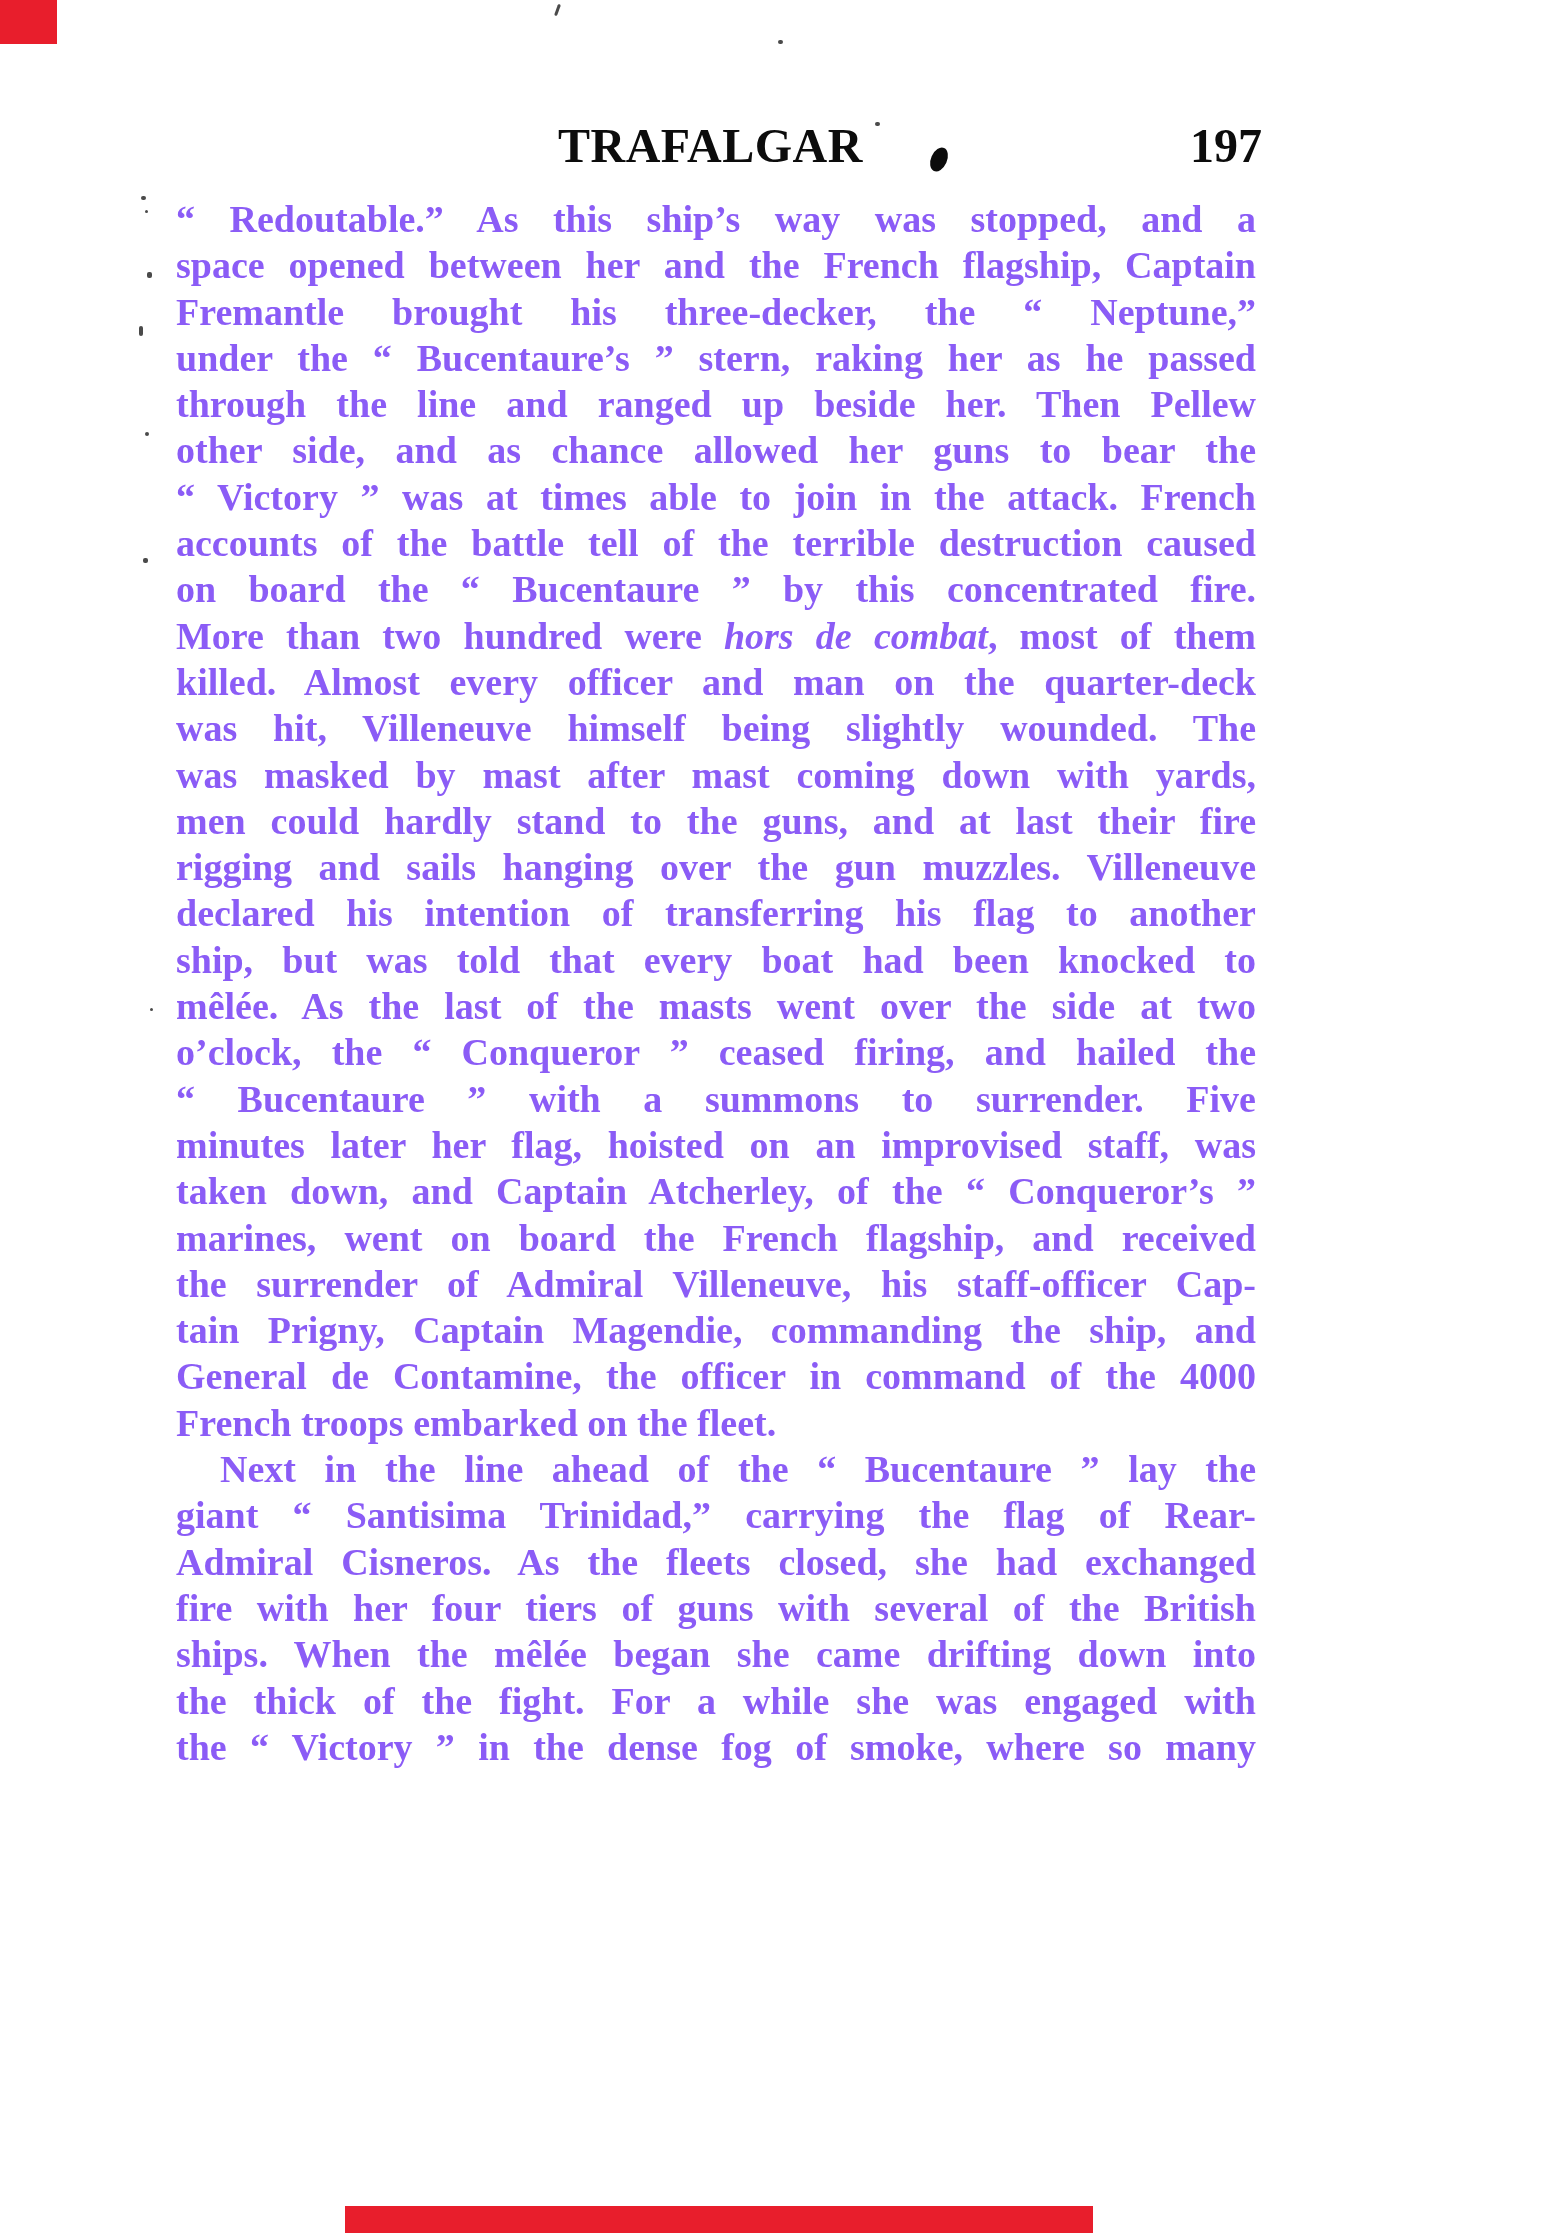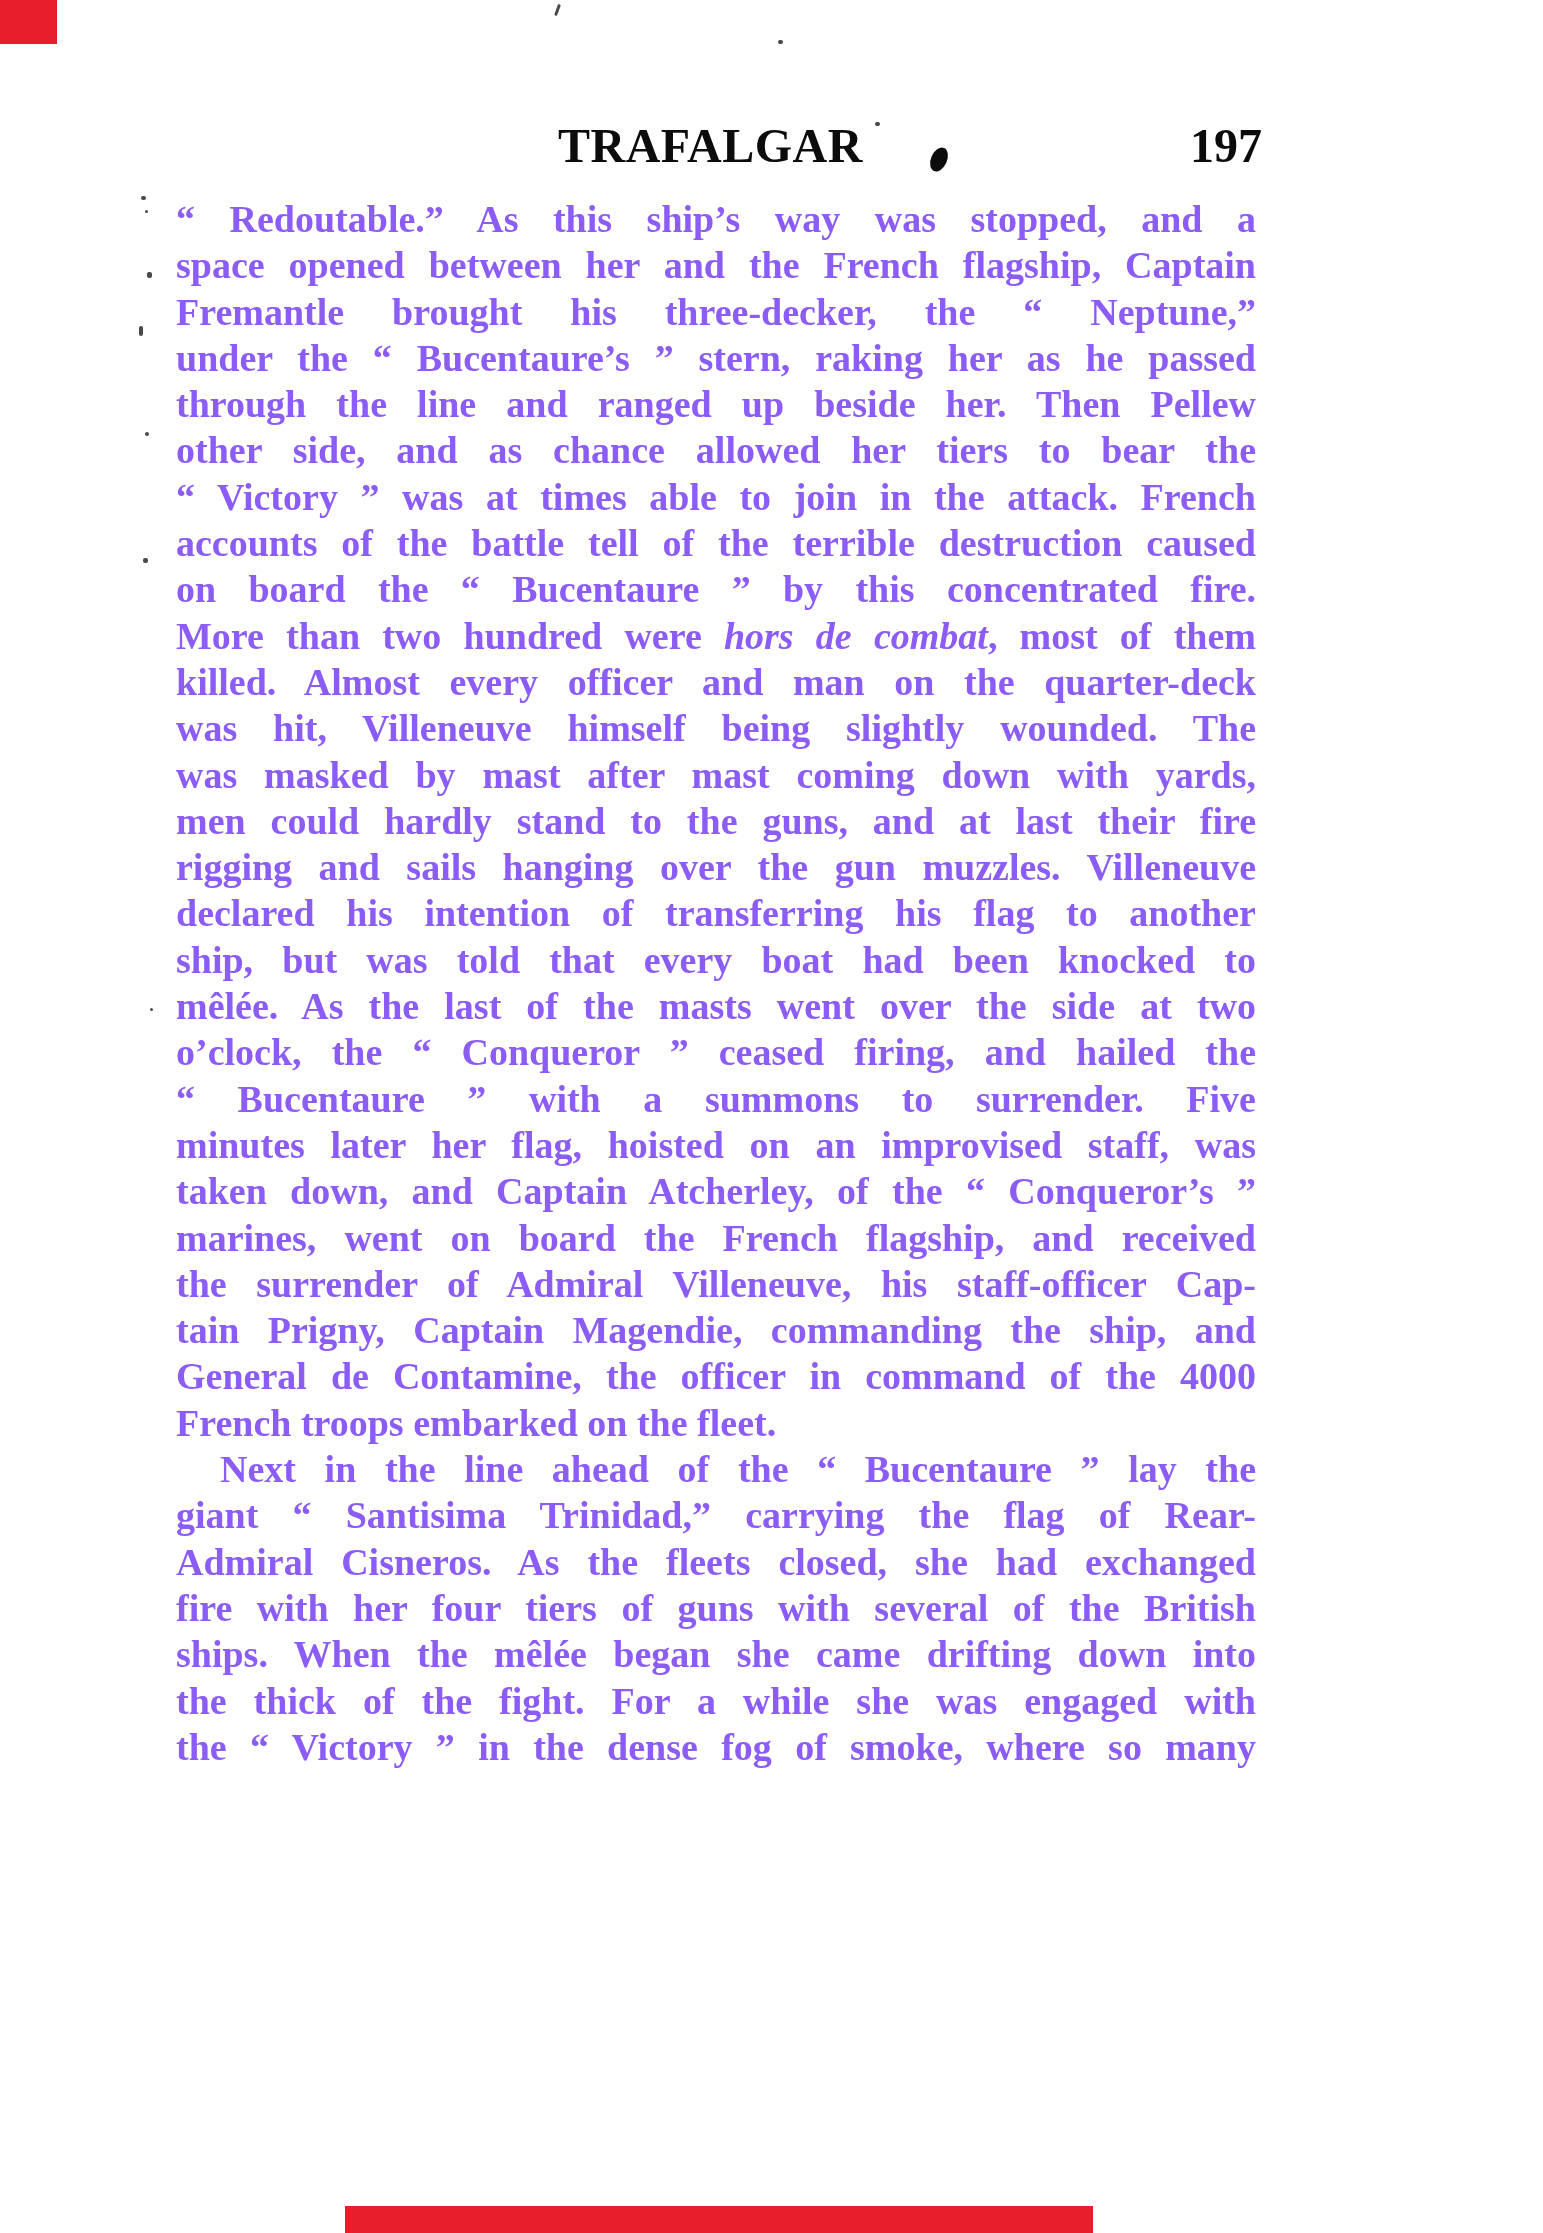--- a/index.html
+++ b/index.html
@@ -99,21 +99,21 @@
   <div class="speck" style="left:145px; top:432px; width:4px; height:4px;"></div>
   <div class="speck" style="left:143px; top:558px; width:5px; height:5px;"></div>
   <div class="speck" style="left:150px; top:1008px; width:3px; height:3px;"></div>
 
   <div class="body-text">
       <div class="line"><span>“ Redoutable.”  As this ship’s way was stopped, and a</span></div>
       <div class="line"><span>space opened between her and the French flagship, Captain</span></div>
       <div class="line"><span>Fremantle brought his three-decker, the “ Neptune,”</span></div>
       <div class="line"><span>under the “ Bucentaure’s ” stern, raking her as he passed</span></div>
       <div class="line"><span>through the line and ranged up beside her.  Then Pellew</span></div>
-      <div class="line"><span>other side, and as chance allowed her tiers to bear the</span></div>
+      <div class="line"><span>other side, and as chance allowed her guns to bear the</span></div>
       <div class="line"><span>“ Victory ” was at times able to join in the attack.  French</span></div>
       <div class="line"><span>accounts of the battle tell of the terrible destruction caused</span></div>
       <div class="line"><span>on board the “ Bucentaure ” by this concentrated fire.</span></div>
       <div class="line"><span>More than two hundred were </span><i>hors de combat</i><span>, most of them</span></div>
       <div class="line"><span>killed.  Almost every officer and man on the quarter-deck</span></div>
       <div class="line"><span>was hit, Villeneuve himself being slightly wounded.  The</span></div>
       <div class="line"><span>was masked by mast after mast coming down with yards,</span></div>
       <div class="line"><span>men could hardly stand to the guns, and at last their fire</span></div>
       <div class="line"><span>rigging and sails hanging over the gun muzzles.  Villeneuve</span></div>
       <div class="line"><span>declared his intention of transferring his flag to another</span></div>

